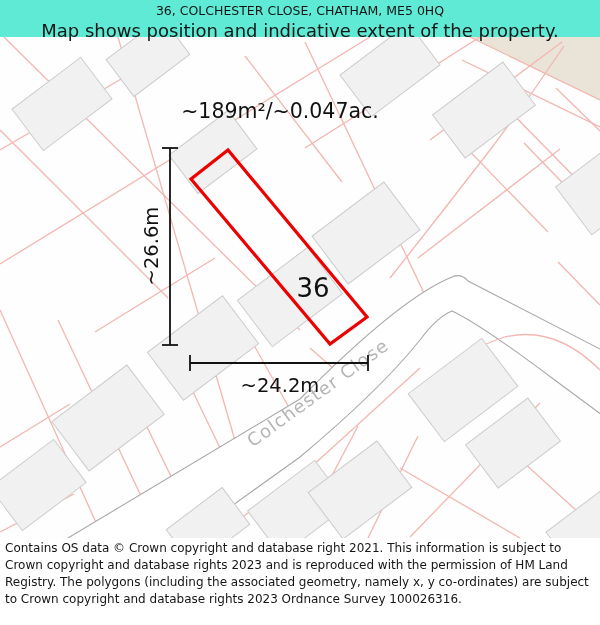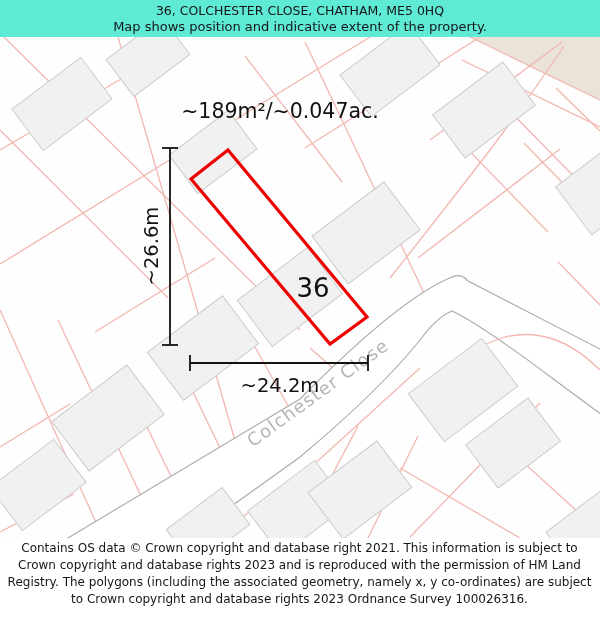--- a/index.html
+++ b/index.html
@@ -2,27 +2,27 @@
 <html><head>
 <meta charset="utf-8">
 <style>
   html,body{margin:0;padding:0;}
   body{width:600px;height:625px;overflow:hidden;background:#ffffff;
        font-family:"DejaVu Sans","Liberation Sans",sans-serif;color:#111;}
   .page{position:relative;width:600px;height:625px;background:#ffffff;}
   .header{position:absolute;top:0;left:0;width:600px;height:37px;text-align:center;
           background:#5eead4;z-index:3;}
   .header .title{font-size:12.5px;line-height:1.3;padding-top:3px;color:#161616;}
-  .header .subtitle{font-size:13px;line-height:1.3;color:#161616;}
+  .header .subtitle{font-size:18px;line-height:1.3;color:#161616;}
   .mapwrap{position:absolute;top:37px;left:0;width:600px;height:501px;overflow:hidden;
            background:#fefefe;z-index:1;}
   .footer{position:absolute;top:538px;left:0;width:600px;height:87px;background:#ffffff;
           z-index:3;}
   .footer .attr{font-size:12px;line-height:1.42;padding:2px 6px 0 5px;color:#161616;
-                text-align:center;}
+                text-align:left;}
   svg text{user-select:none;}
 </style>
 </head>
 <body>
 
 <div class="page">
 
   <div class="header">
     <div class="title">36, COLCHESTER CLOSE, CHATHAM, ME5 0HQ</div>
     <div class="subtitle">Map shows position and indicative extent of the property.</div>

